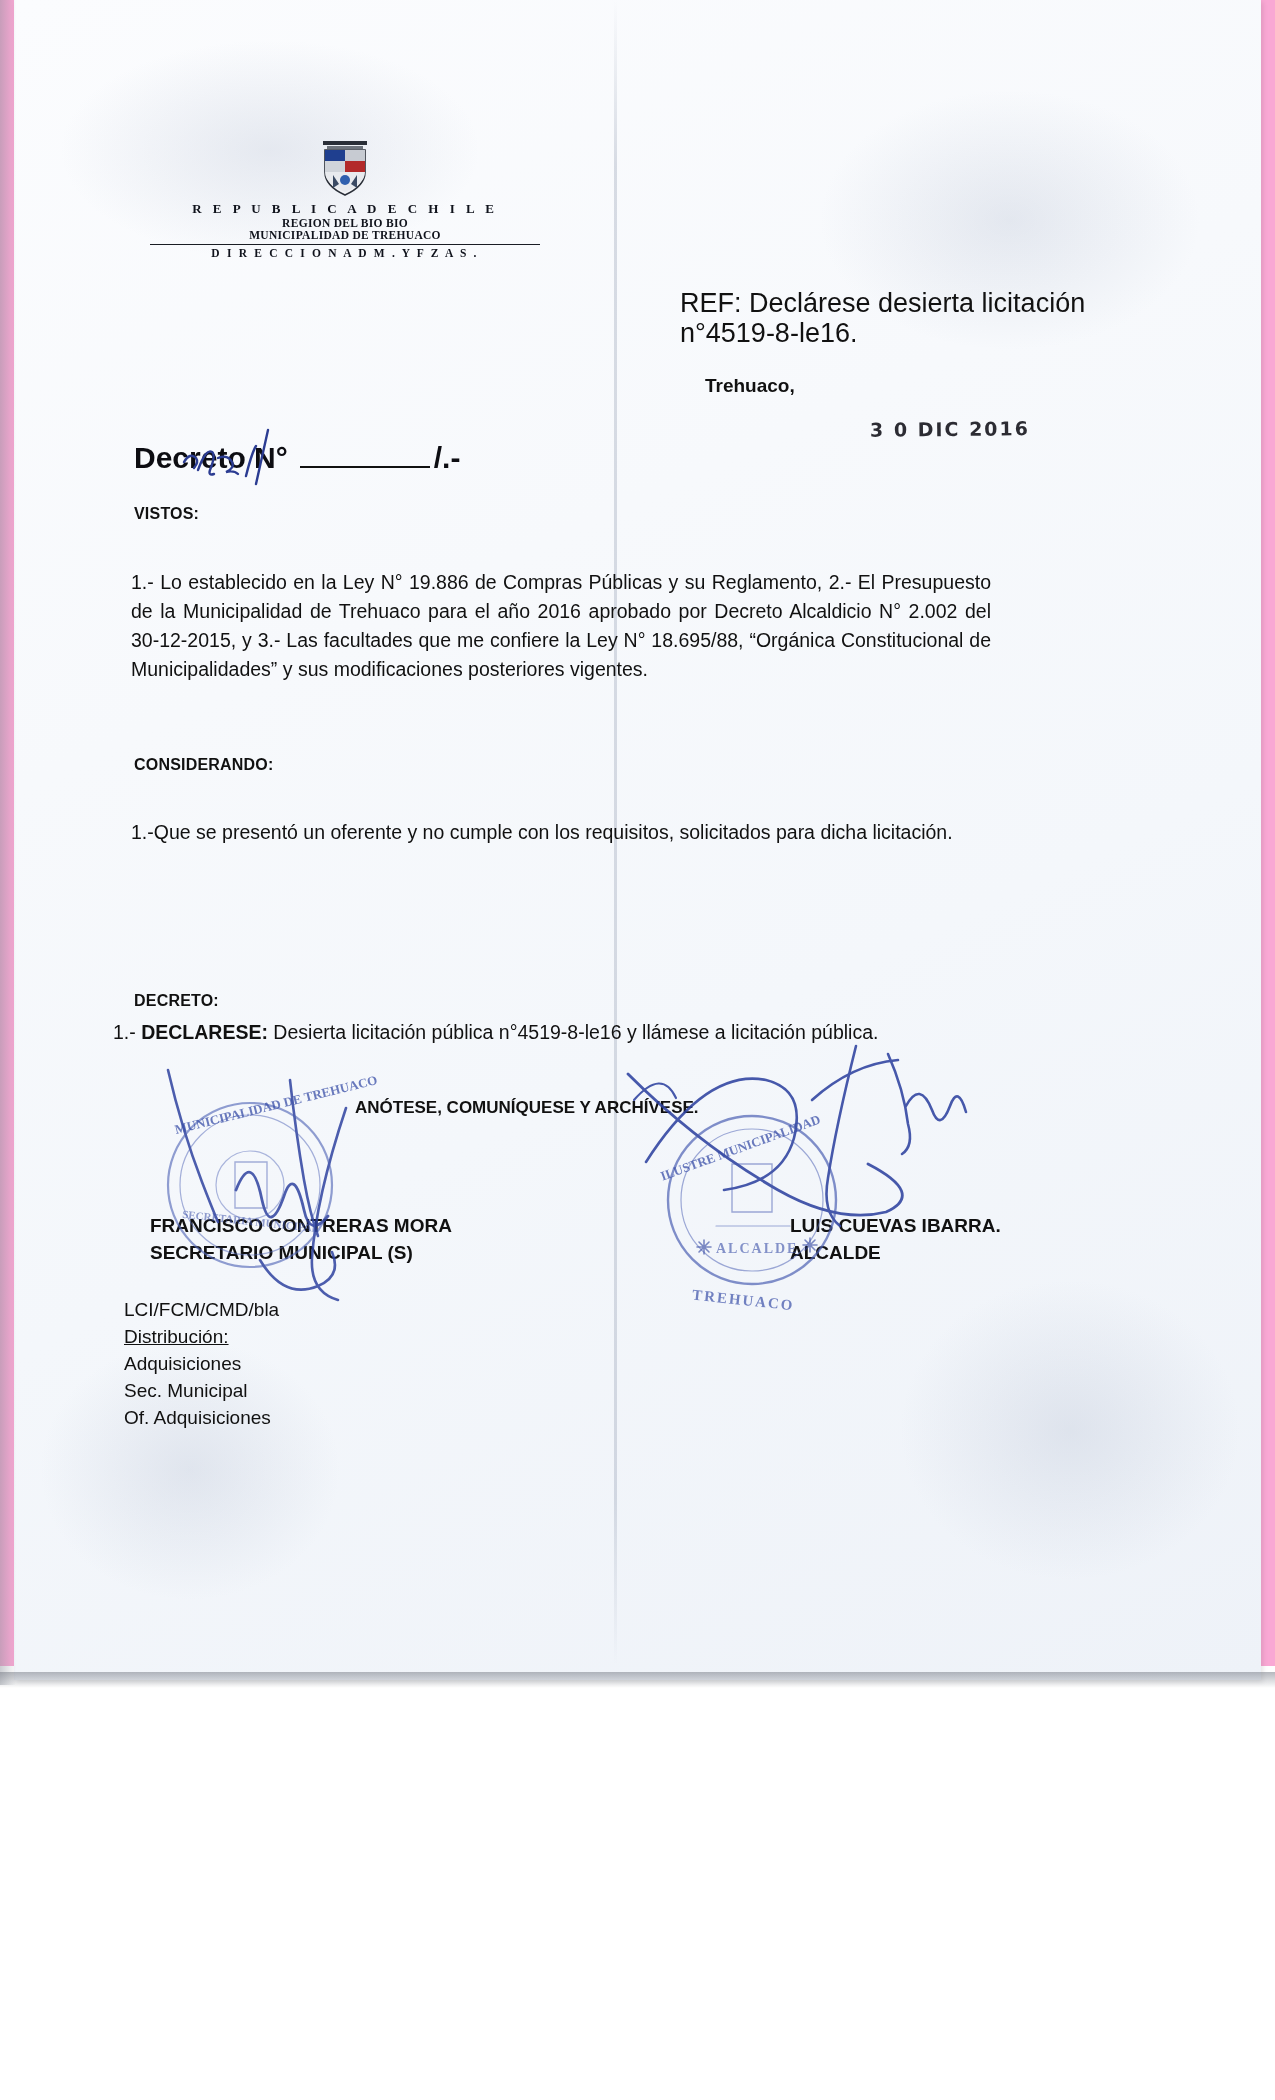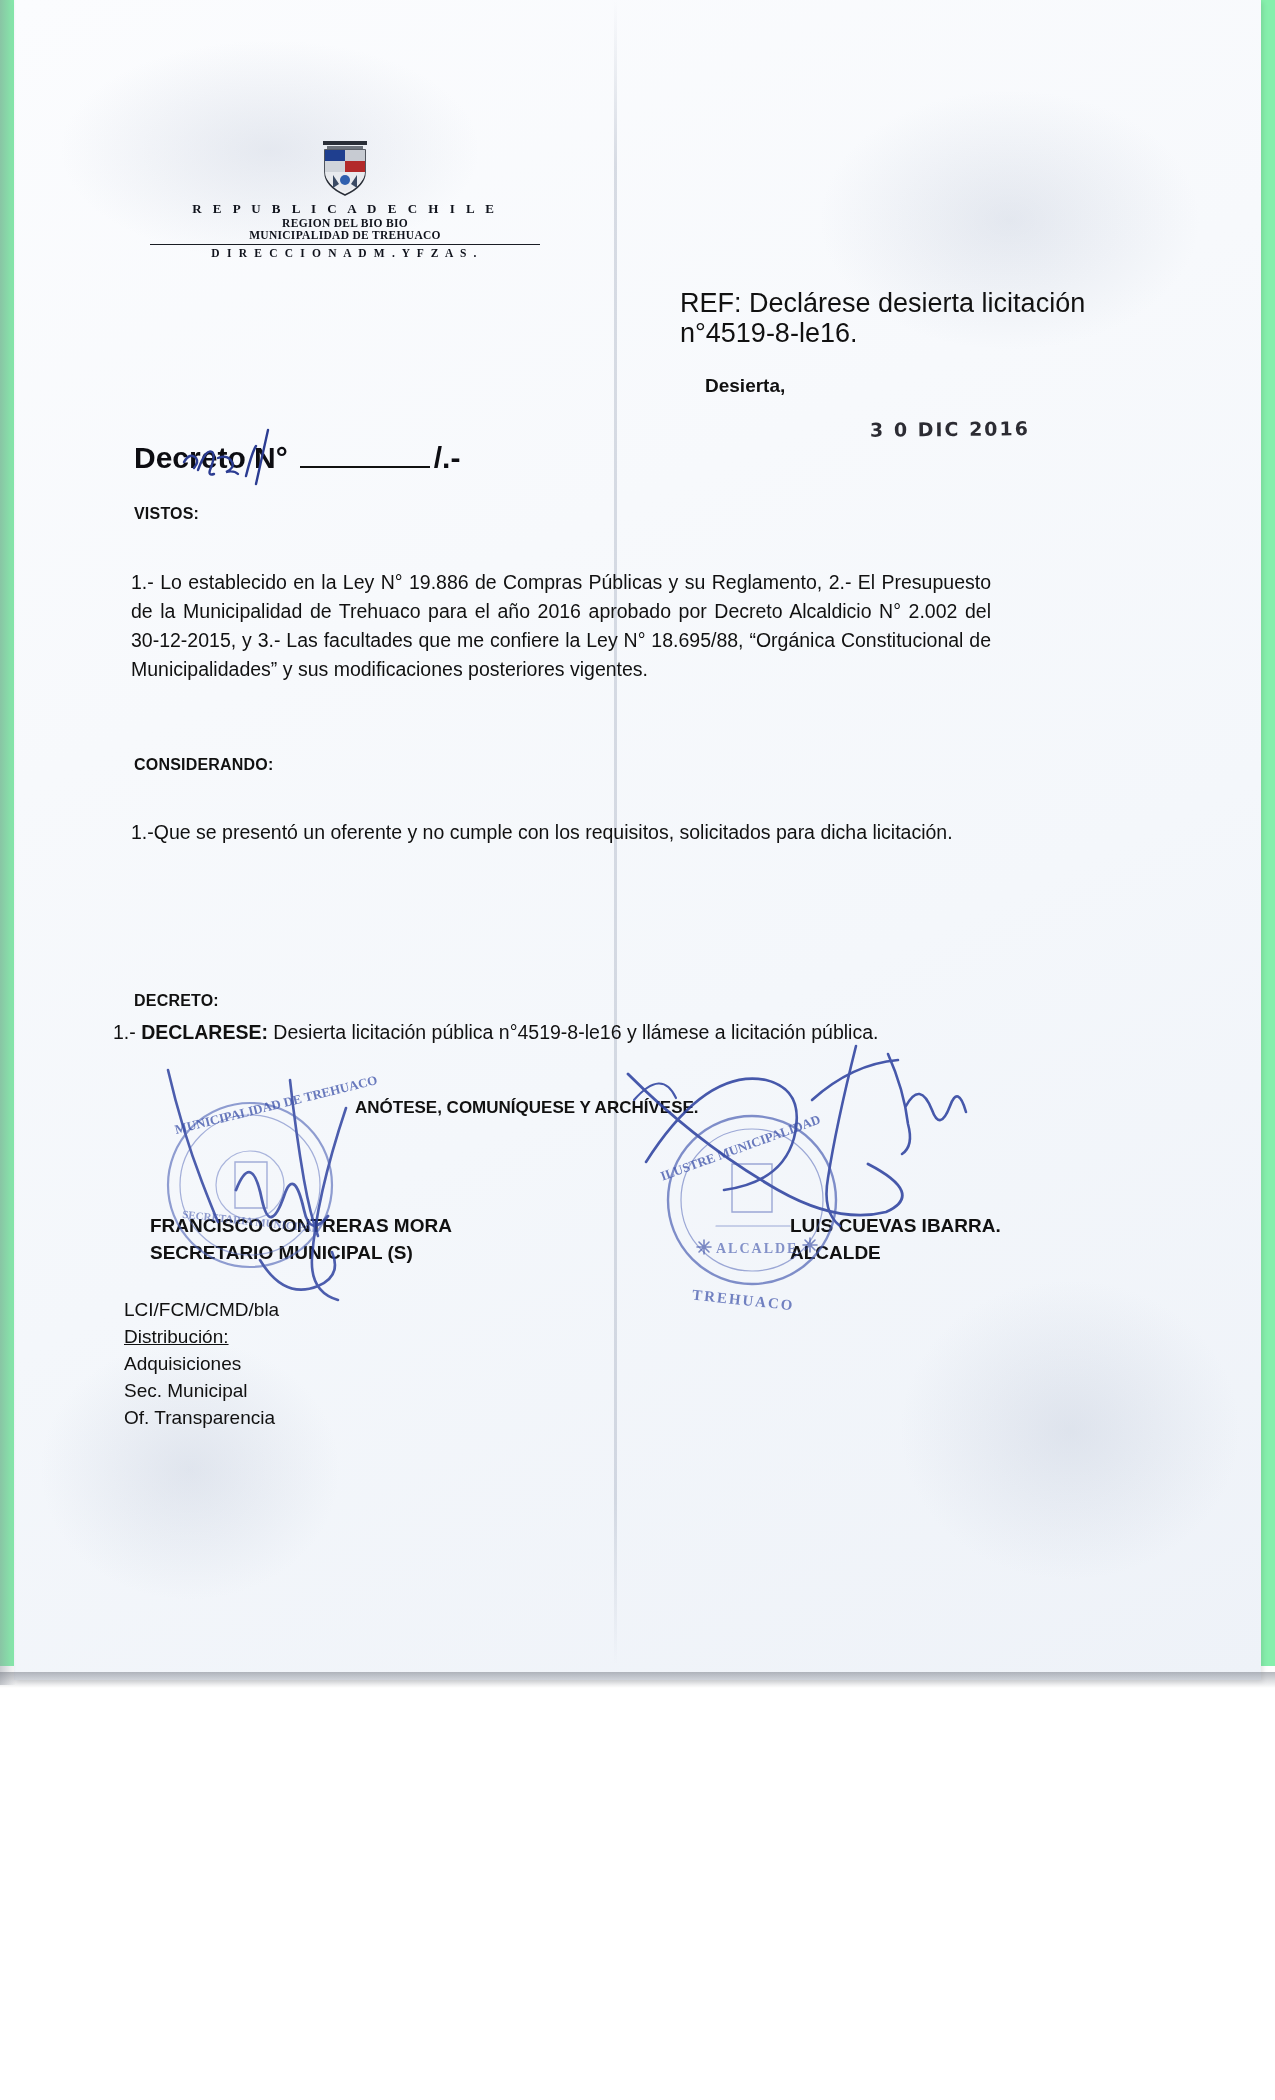--- a/index.html
+++ b/index.html
@@ -13,21 +13,21 @@
     position: relative;
     font-family: "Liberation Sans", sans-serif;
     overflow: hidden;
   }
   .page {
     position: absolute;
     left: 0;
     top: 0;
     width: 1275px;
     height: 1666px;
-    background: #86efac;
+    background: #f9a8d4;
   }
   
   .sheet {
     position: absolute;
     left: 14px;
     top: 0px;
     width: 1247px;
     height: 1680px;
     background: linear-gradient(155deg,#fbfcfe 0%, #f7f9fc 35%, #f4f7fb 60%, #eef2f8 100%);
     box-shadow: 2px 2px 5px rgba(0,0,0,0.10);
@@ -283,21 +283,21 @@
     <div class="muni-line">MUNICIPALIDAD DE TREHUACO</div>
     <hr class="hr-head">
     <div class="dir-line">D I R E C C I O N   A D M .   Y   F Z A S .</div>
   </div>
 
   <div class="ref-block">
     <span class="ref-line1">REF:  Declárese  desierta  licitación</span>
     <span class="ref-line2">n°4519-8-le16.</span>
   </div>
 
-  <div class="city">Desierta,</div>
+  <div class="city">Trehuaco,</div>
   <div class="date-stamp">3 0 DIC 2016</div>
 
   <div class="decreto-row">
     <span class="decreto-label">Decreto N°</span>
     <span class="decreto-rule"></span>
     <span class="decreto-suffix">/.-</span>
   </div>
   <svg class="decreto-hand" viewBox="0 0 180 70">
     <g fill="none" stroke="#2b3c92" stroke-width="2.4" stroke-linecap="round">
       <path d="M12 38 q6 -10 12 -4 q3 4 -2 10"></path>
@@ -370,15 +370,15 @@
   </svg>
   <div class="stamp-text" style="left:656px; top:1140px; font-size:13px; transform:rotate(-20deg);">ILUSTRE MUNICIPALIDAD</div>
   <div class="stamp-text" style="left:716px; top:1241px; font-size:14px; letter-spacing:2px; opacity:0.6;">ALCALDE</div>
   <div class="stamp-text" style="left:692px; top:1292px; font-size:15px; letter-spacing:2px; transform:rotate(6deg); opacity:0.7;">TREHUACO</div>
 
   <div class="footer">
     <div>LCI/FCM/CMD/bla</div>
     <div class="underline">Distribución:</div>
     <div>Adquisiciones</div>
     <div>Sec. Municipal</div>
-    <div>Of. Transparencia</div>
+    <div>Of. Adquisiciones</div>
   </div>
 </div>
 
 </body></html>

